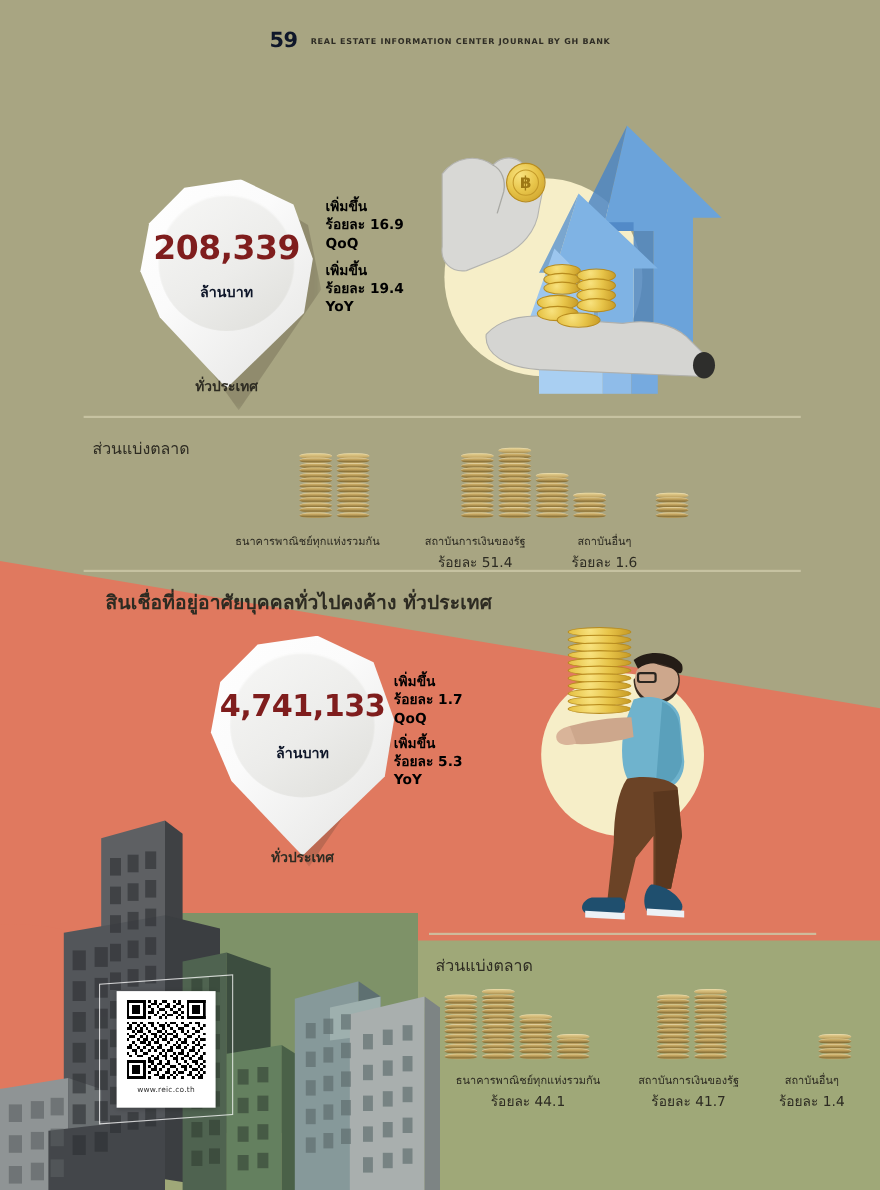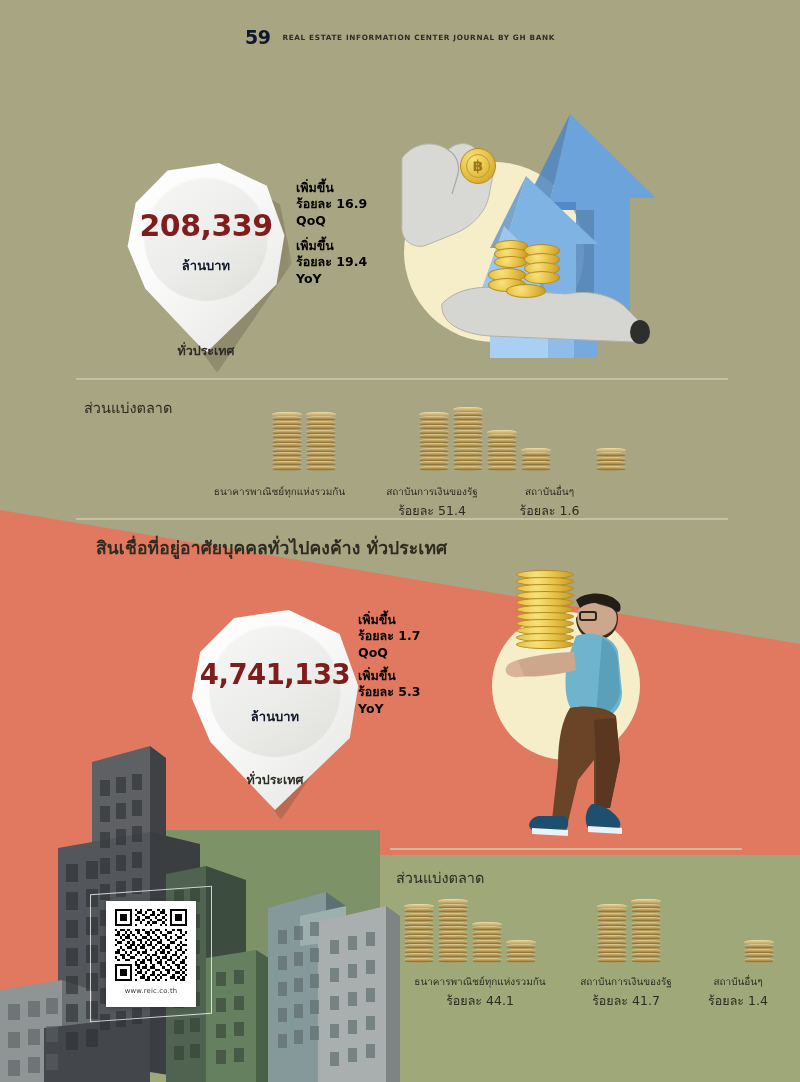--- a/index.html
+++ b/index.html
@@ -102,21 +102,21 @@
 
   
   #pin1 { left:126px; top:163px; width:160px; height:190px; }
   #pin1 .pin-body { width:160px; height:190px; }
   #pin1 .pin-disc { left:18px; top:14px; width:124px; height:124px; }
   #pin1 .pin-num { top:45px; font-size:30px; }
   #pin1 .pin-unit { top:92px; font-size:13px; }
   #pin1-cap { left:126px; top:341px; width:160px; }
 
   
-  #pin2 { left:190px; top:610px; width:170px; height:200px; }
+  #pin2 { left:190px; top:578px; width:170px; height:200px; }
   #pin2 .pin-body { width:170px; height:200px; }
   #pin2 .pin-disc { left:19px; top:15px; width:132px; height:132px; }
   #pin2 .pin-num { top:48px; font-size:27.5px; }
   #pin2 .pin-unit { top:96px; font-size:13px; }
   #pin2-cap { left:190px; top:770px; width:170px; }
 
   
   .stat {
     position:absolute; font-size:12.5px; font-weight:bold; line-height:1.3;
     color:#000000; white-space:nowrap;

